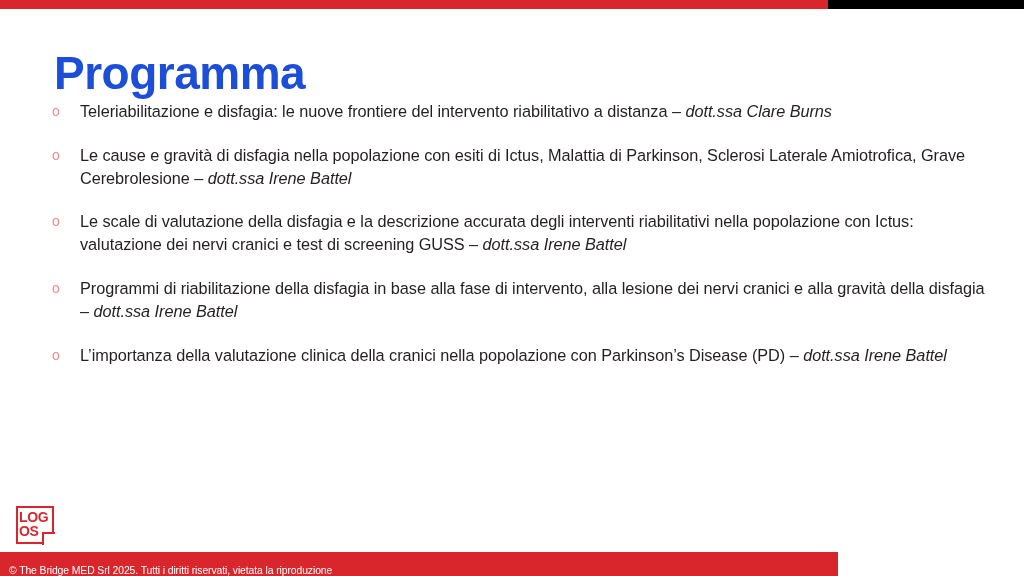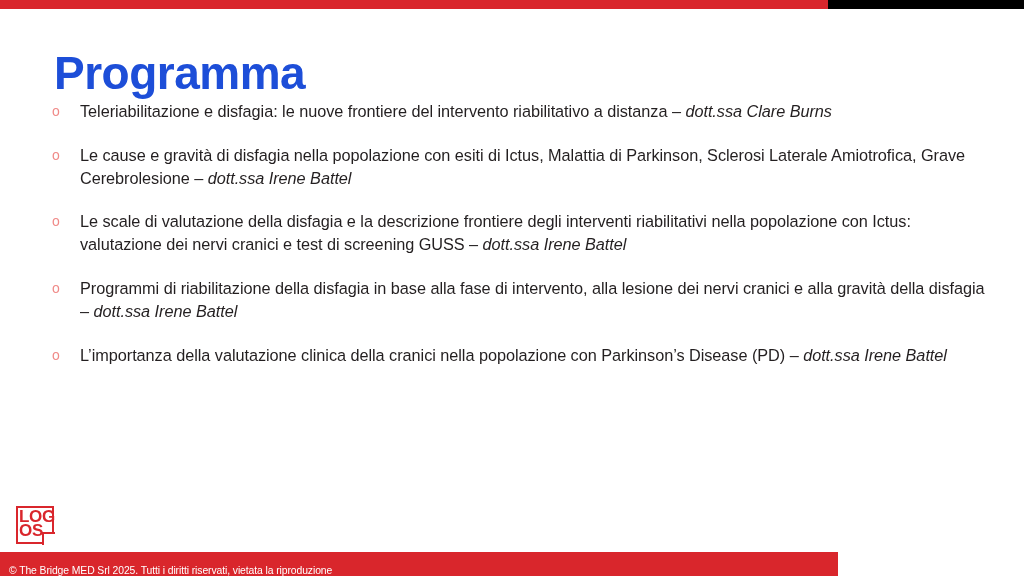--- a/index.html
+++ b/index.html
@@ -128,21 +128,21 @@
     box-sizing: border-box;
   }
   .logo-text {
     position: absolute;
     left: 3px;
     top: 4px;
     width: 34px;
     color: #d9262c;
     font-family: "Liberation Sans", "DejaVu Sans", sans-serif;
     font-weight: 700;
-    font-size: 17px;
+    font-size: 14px;
     line-height: 14px;
     letter-spacing: -0.3px;
   }
   .logo-line {
     display: block;
   }
 
   
   .footer {
     position: absolute;
@@ -200,21 +200,21 @@
       <span class="item-text"><span>Teleriabilitazione e disfagia: le nuove frontiere del intervento riabilitativo a distanza – </span><span class="speaker">dott.ssa Clare Burns</span></span>
     </li>
 
     <li class="program-item">
       <span class="bullet-marker">o</span>
       <span class="item-text"><span>Le cause e gravità di disfagia nella popolazione con esiti di Ictus, Malattia di Parkinson, Sclerosi Laterale Amiotrofica, Grave Cerebrolesione – </span><span class="speaker">dott.ssa Irene Battel</span></span>
     </li>
 
     <li class="program-item">
       <span class="bullet-marker">o</span>
-      <span class="item-text"><span>Le scale di valutazione della disfagia e la descrizione frontiere degli interventi riabilitativi nella popolazione con Ictus: valutazione dei nervi cranici e test di screening GUSS – </span><span class="speaker">dott.ssa Irene Battel</span></span>
+      <span class="item-text"><span>Le scale di valutazione della disfagia e la descrizione accurata degli interventi riabilitativi nella popolazione con Ictus: valutazione dei nervi cranici e test di screening GUSS – </span><span class="speaker">dott.ssa Irene Battel</span></span>
     </li>
 
     <li class="program-item">
       <span class="bullet-marker">o</span>
       <span class="item-text"><span>Programmi di riabilitazione della disfagia in base alla fase di intervento, alla lesione dei nervi cranici e alla gravità della disfagia – </span><span class="speaker">dott.ssa Irene Battel</span></span>
     </li>
 
     <li class="program-item">
       <span class="bullet-marker">o</span>
       <span class="item-text"><span>L’importanza della valutazione clinica della cranici nella popolazione con Parkinson’s Disease (PD) – </span><span class="speaker">dott.ssa Irene Battel</span></span>

